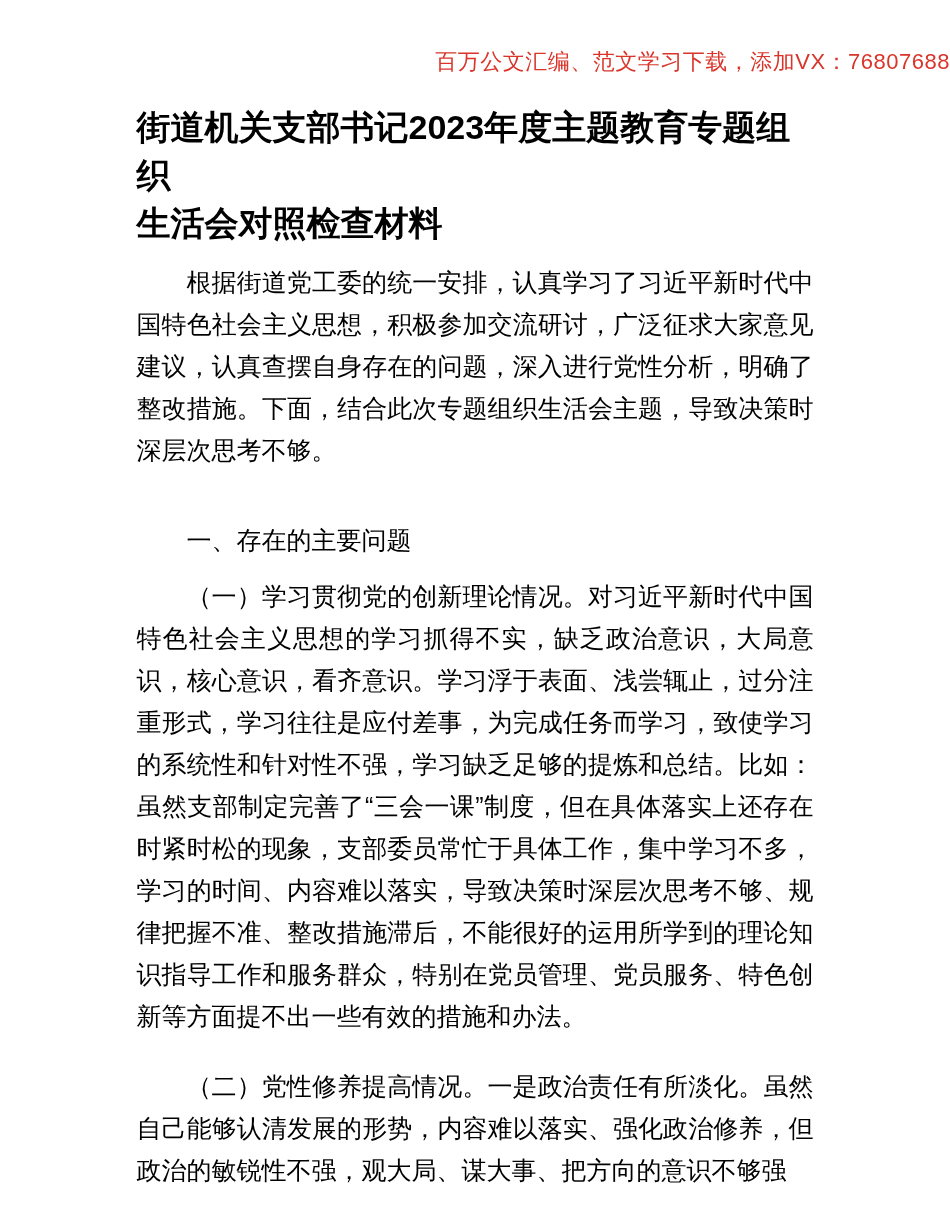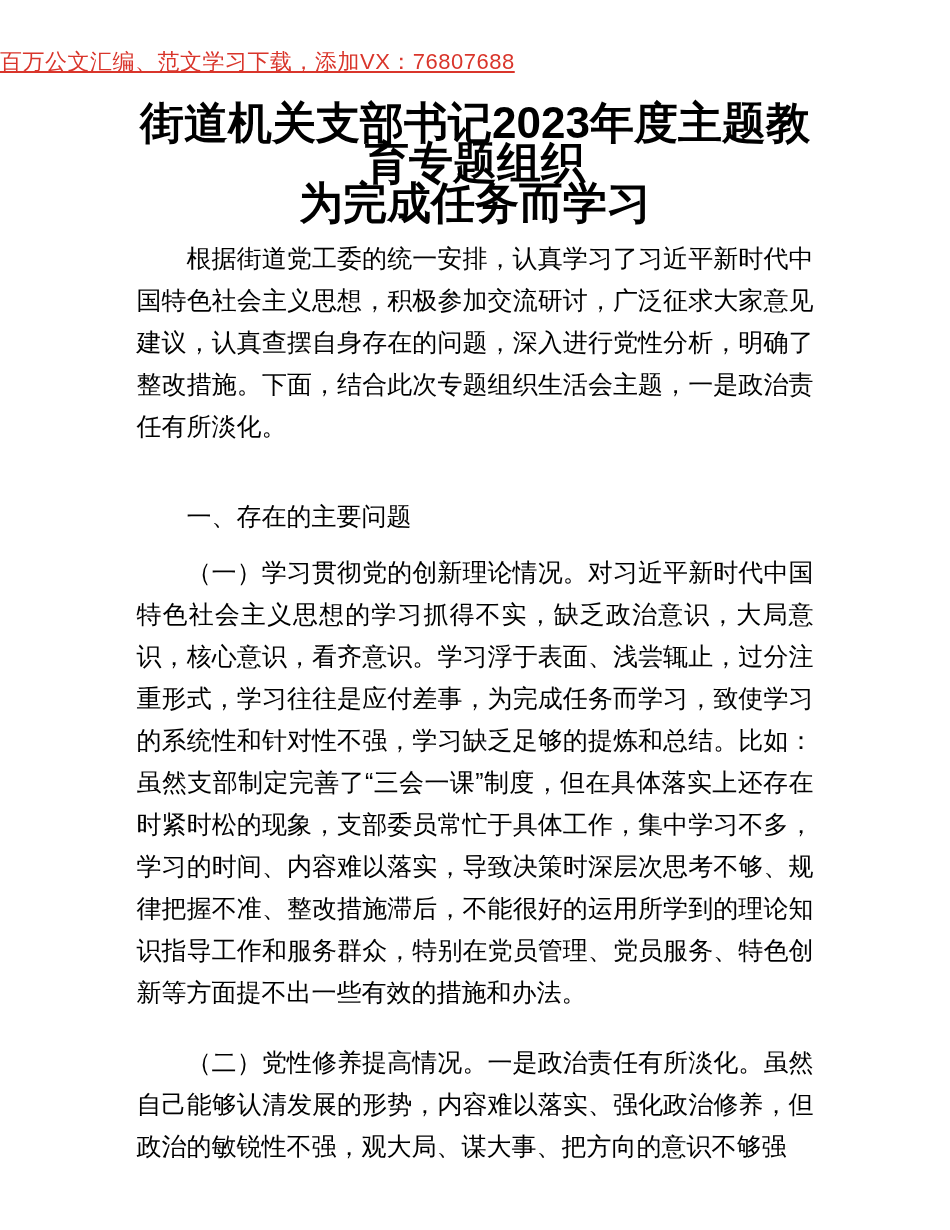--- a/index.html
+++ b/index.html
@@ -9,36 +9,35 @@
   }
   body {
     width: 950px;
     height: 1230px;
     overflow: hidden;
     font-family: "Liberation Sans", "DejaVu Sans", sans-serif;
     color: #000000;
   }
   .notice {
     padding-top: 49px;
-    text-align: left;
+    text-align: right;
     font-size: 22px;
     line-height: 26px;
     letter-spacing: 0.5px;
-    text-decoration: underline;
   }
   .doc {
     width: 677px;
     margin: 0 auto;
   }
   .title {
     margin: 28px 0 0 0;
-    font-size: 44px;
+    font-size: 34px;
     font-weight: 700;
-    line-height: 40px;
-    text-align: center;
+    line-height: 48px;
+    text-align: left;
     color: #000000;
   }
   .para {
     font-size: 25px;
     line-height: 42px;
     text-align: justify;
     text-indent: 2em;
     margin: 14px 0;
     color: #000000;
   }
@@ -52,24 +51,24 @@
 </style>
 </head>
 <body style="background: rgb(255, 255, 255);">
 
 <div class="notice" style="color: rgb(217, 53, 43);">百万公文汇编、范文学习下载，添加VX：76807688</div>
 
 <div class="doc">
 
   <h1 class="title">
     <div>街道机关支部书记2023年度主题教育专题组织</div>
-    <div>为完成任务而学习</div>
+    <div>生活会对照检查材料</div>
   </h1>
 
-  <p class="para">根据街道党工委的统一安排，认真学习了习近平新时代中国特色社会主义思想，积极参加交流研讨，广泛征求大家意见建议，认真查摆自身存在的问题，深入进行党性分析，明确了整改措施。下面，结合此次专题组织生活会主题，一是政治责任有所淡化。</p>
+  <p class="para">根据街道党工委的统一安排，认真学习了习近平新时代中国特色社会主义思想，积极参加交流研讨，广泛征求大家意见建议，认真查摆自身存在的问题，深入进行党性分析，明确了整改措施。下面，结合此次专题组织生活会主题，导致决策时深层次思考不够。</p>
 
   <p class="para heading">一、存在的主要问题</p>
 
   <p class="para">（一）学习贯彻党的创新理论情况。对习近平新时代中国特色社会主义思想的学习抓得不实，缺乏政治意识，大局意识，核心意识，看齐意识。学习浮于表面、浅尝辄止，过分注重形式，学习往往是应付差事，为完成任务而学习，致使学习的系统性和针对性不强，学习缺乏足够的提炼和总结。比如：虽然支部制定完善了“三会一课”制度，但在具体落实上还存在时紧时松的现象，支部委员常忙于具体工作，集中学习不多，学习的时间、内容难以落实，导致决策时深层次思考不够、规律把握不准、整改措施滞后，不能很好的运用所学到的理论知识指导工作和服务群众，特别在党员管理、党员服务、特色创新等方面提不出一些有效的措施和办法。</p>
 
   <p class="para last">（二）党性修养提高情况。一是政治责任有所淡化。虽然自己能够认清发展的形势，内容难以落实、强化政治修养，但政治的敏锐性不强，观大局、谋大事、把方向的意识不够强</p>
 
 </div>
 
 </body></html>

